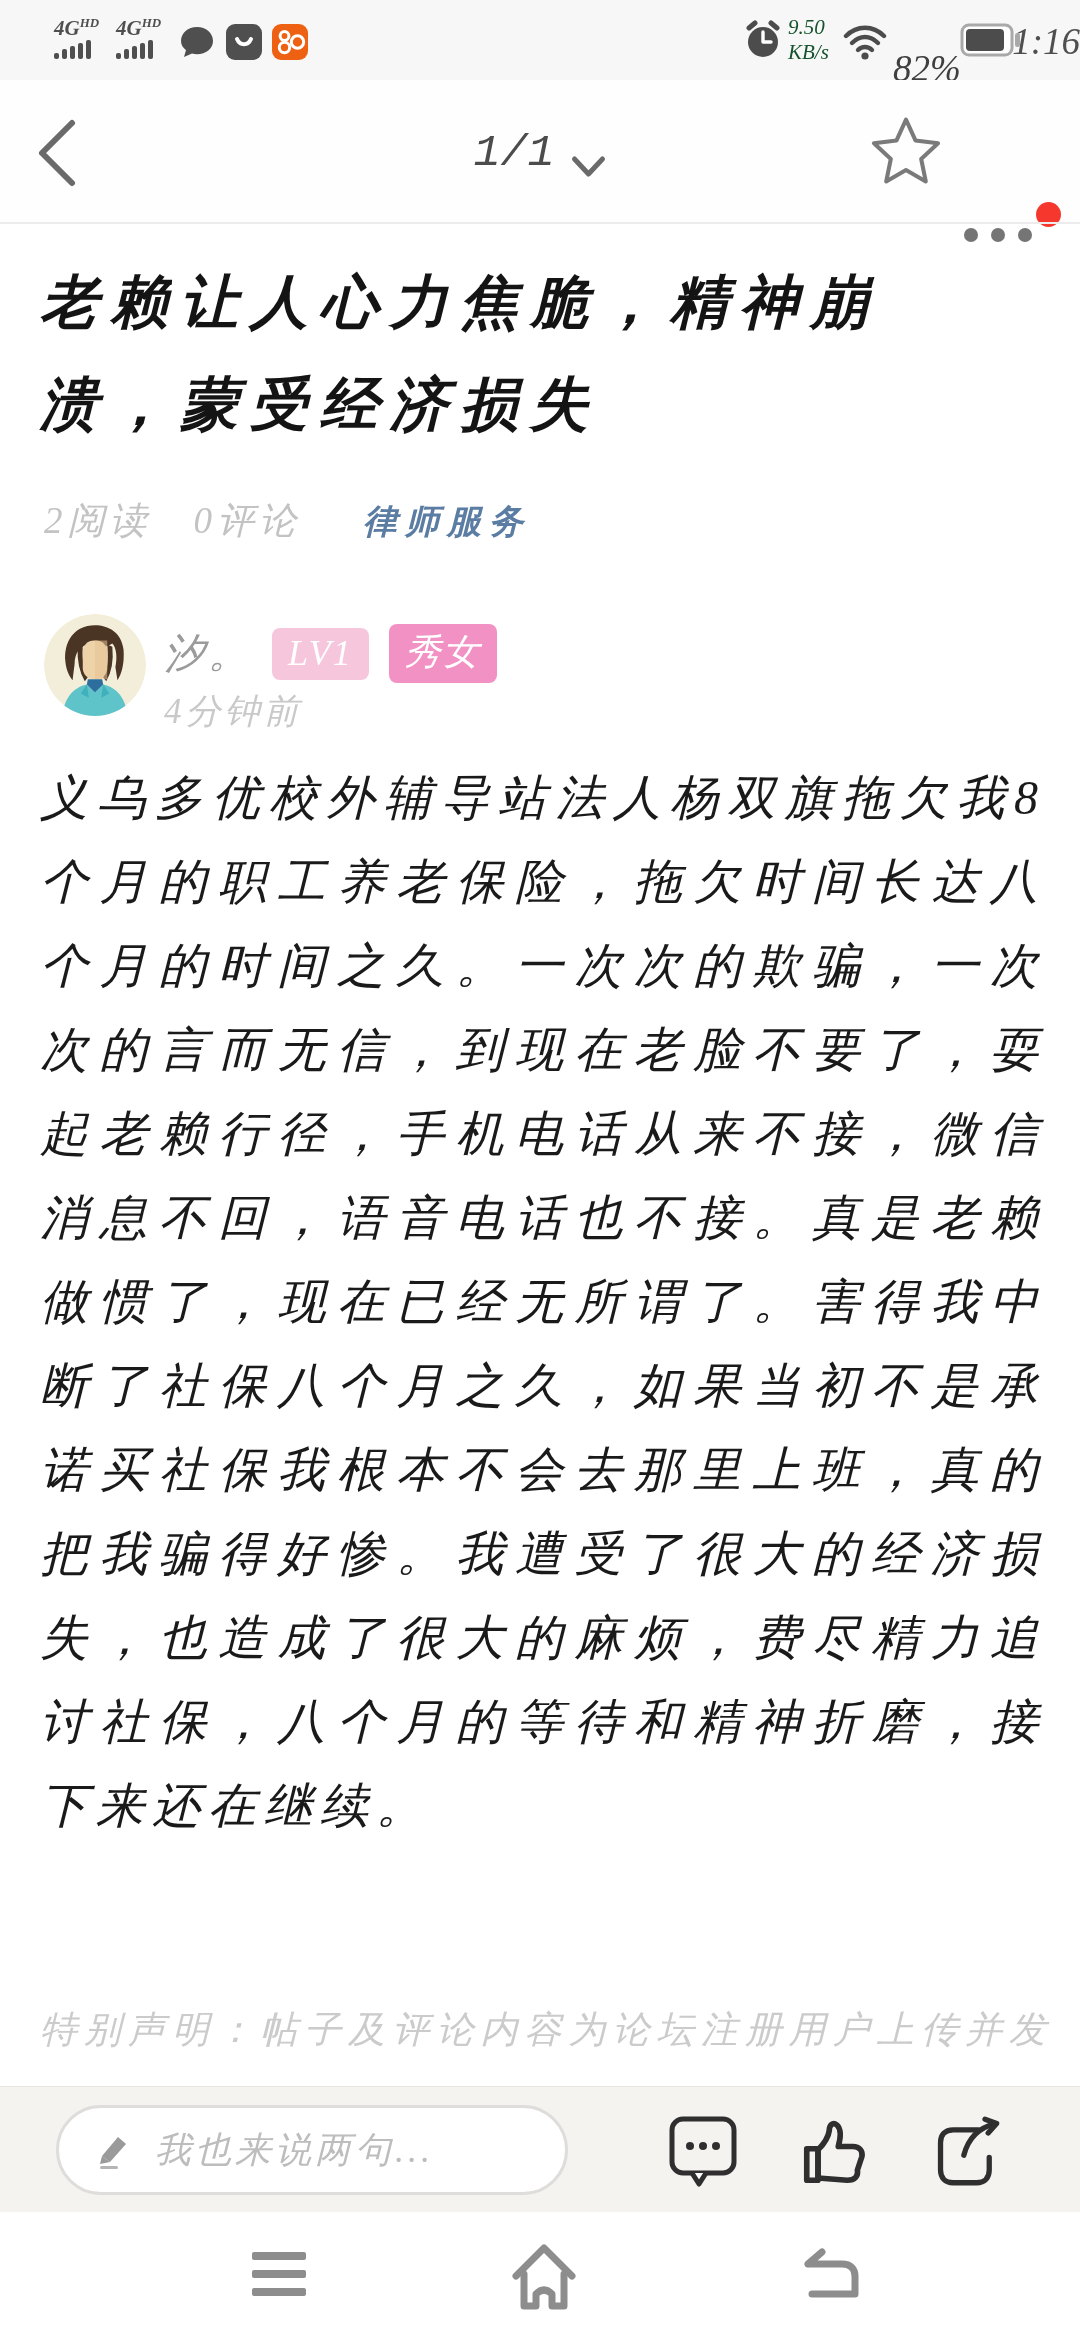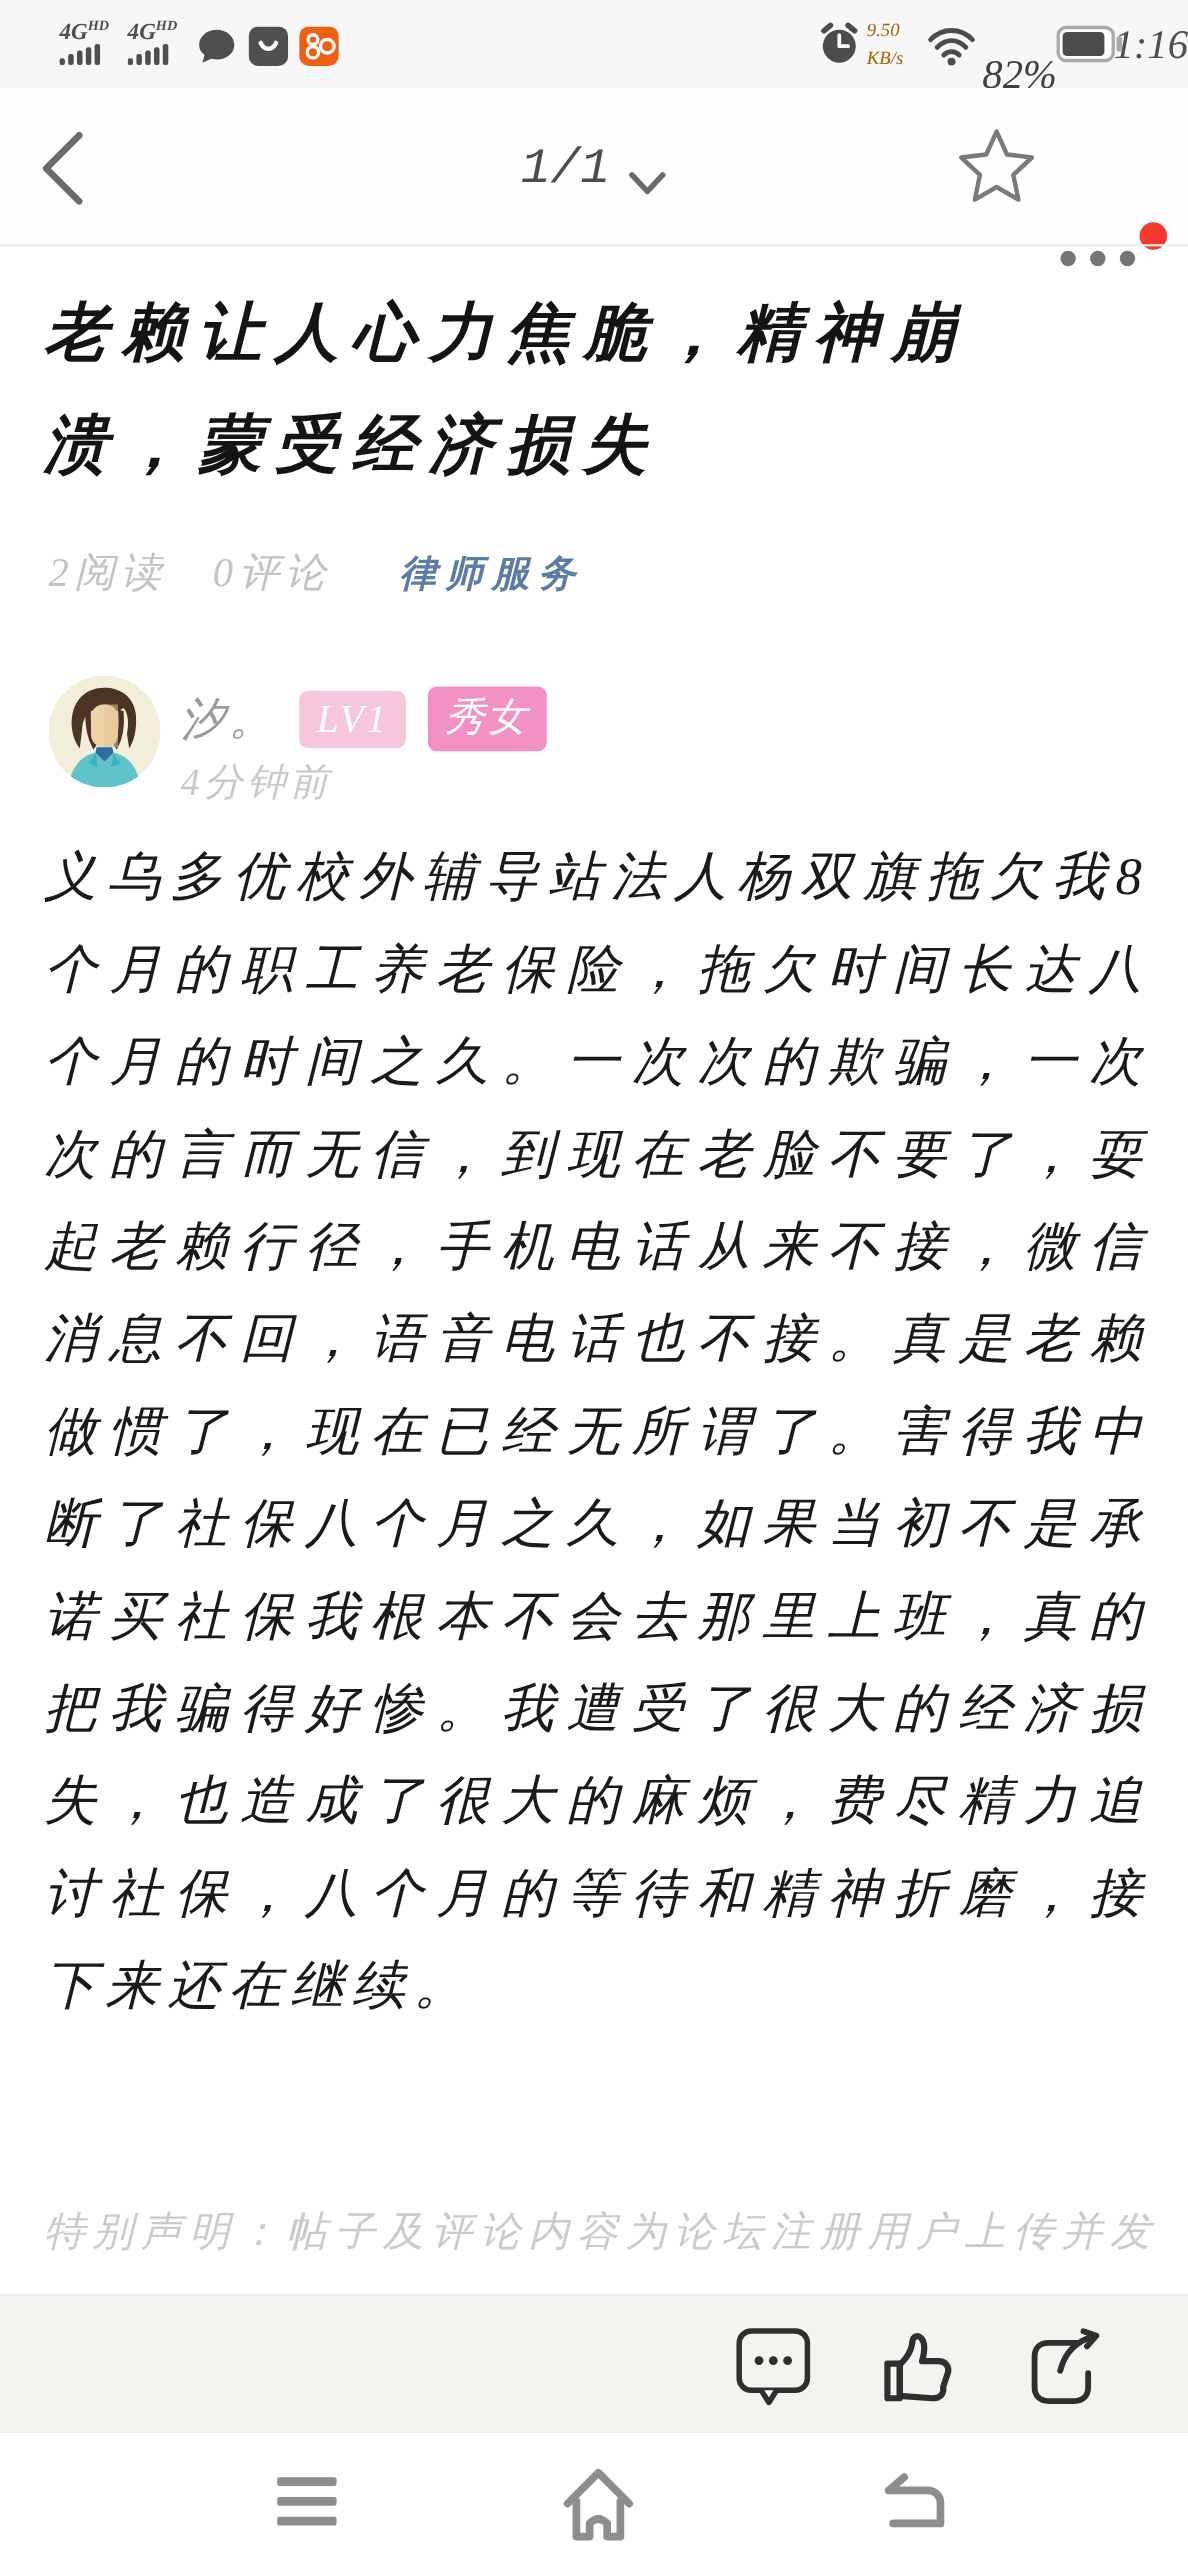--- a/index.html
+++ b/index.html
@@ -11,21 +11,21 @@
   }
   .hand { font-family: cursive, serif; font-style: italic; }
 
   
   .status-bar { position:absolute; left:0; top:0; width:1080px; height:80px; background:#f7f7f7; z-index:6; }
   .sig { position:absolute; top:12px; width:52px; text-align:left; color:#4f4f4f; }
   .sig .lbl { font-weight:bold; font-size:21px; line-height:22px; letter-spacing:0; white-space:nowrap; }
   .sig .lbl sup { font-size:13px; font-weight:bold; }
   .abs { position:absolute; }
   .time-center { position:absolute; left:0; top:20px; width:1080px; text-align:right; font-size:37px; color:#4f4f4f; }
-  .net-speed { position:absolute; left:788px; top:15px; font-size:17px; line-height:25px; color:#a16207; }
+  .net-speed { position:absolute; left:788px; top:15px; font-size:21px; line-height:25px; color:#14532d; }
   .pct { position:absolute; left:893px; top:18px; font-size:37px; color:#3f3f3f;margin-top:29px; }
 
   
   .nav-bar { position:absolute; left:0; top:80px; width:1080px; height:144px; background:#fefefe; z-index:6; }
   .nav-divider { position:absolute; left:0; top:222px; width:1080px; height:2px; background:#ececec; z-index:6; }
   .page-ind { position:absolute; left:50%; transform:translateX(-50%); top:48px; display:flex; align-items:flex-end; gap:16px; color:#4c4c4c;font-family:Liberation Mono, monospace; }
   .page-ind .num { font-size:45px; }
   .dot { border-radius:50%; background:#757575; width:14px; height:14px; display:inline-block; }
   .dots-row { position:absolute; left:964px; top:148px; display:flex; gap:13px; }
   .red-dot { position:absolute; left:1036px; top:122px; width:25px; height:25px; border-radius:50%; background:#f5372e; }
@@ -176,20 +176,28 @@
     <span class="badge lv hand">LV1</span>
     <span class="badge honor hand">秀女</span>
   </div>
   <div class="post-time hand">4分钟前</div>
 
   <div class="post-body hand">义乌多优校外辅导站法人杨双旗拖欠我8个月的职工养老保险，拖欠时间长达八个月的时间之久。一次次的欺骗，一次次的言而无信，到现在老脸不要了，耍起老赖行径，手机电话从来不接，微信消息不回，语音电话也不接。真是老赖做惯了，现在已经无所谓了。害得我中断了社保八个月之久，如果当初不是承诺买社保我根本不会去那里上班，真的把我骗得好惨。我遭受了很大的经济损失，也造成了很大的麻烦，费尽精力追讨社保，八个月的等待和精神折磨，接下来还在继续。</div>
 
   <div class="disclaimer hand">特别声明：帖子及评论内容为论坛注册用户上传并发布，并不代表本平台观点和立场，平台仅提供信息存</div>
 
   <div class="comment-bar">
+    <div class="comment-pill">
+      <svg width="38" height="38" viewBox="0 0 38 38">
+        <path d="M7 25 L23 6 L31 13 L15 31 Z" fill="#9a9a9a"></path>
+        <path d="M7 25 L15 31 L5 33 Z" fill="#9a9a9a"></path>
+        <rect x="5" y="35" width="18" height="3" rx="1.5" fill="#b5b5b5"></rect>
+      </svg>
+      <input class="comment-input" type="text" placeholder="我也来说两句..." style="">
+    </div>
     <svg class="cb-icon" style="left:668px;" width="70" height="72" viewBox="0 0 70 72">
       <rect x="4" y="4" width="62" height="54" rx="11" stroke="#2f2f2f" stroke-width="5" fill="none"></rect>
       <circle cx="22" cy="31" r="4" fill="#2f2f2f"></circle>
         <circle cx="35" cy="31" r="4" fill="#2f2f2f"></circle>
         <circle cx="48" cy="31" r="4" fill="#2f2f2f"></circle>
       <path d="M24 58 L31 69 L38 58" stroke="#2f2f2f" stroke-width="5" fill="#ffffff" stroke-linejoin="round"></path>
     </svg>
     <svg class="cb-icon" style="left:800px;" width="72" height="72" viewBox="0 0 64 64">
       <path d="M6 30 H16 V58 H6 Z" stroke="#2f2f2f" stroke-width="5" fill="none" stroke-linejoin="round"></path>
       <path d="M16 56 L42 58 C49 58 52 54 51 49 L55 37 C56 32 53 28 47 28 L34 28 C36 21 37 13 33 9 C29 6 26 9 26 14 C25 21 21 26 16 31 Z" stroke="#2f2f2f" stroke-width="5" fill="none" stroke-linejoin="round"></path>

